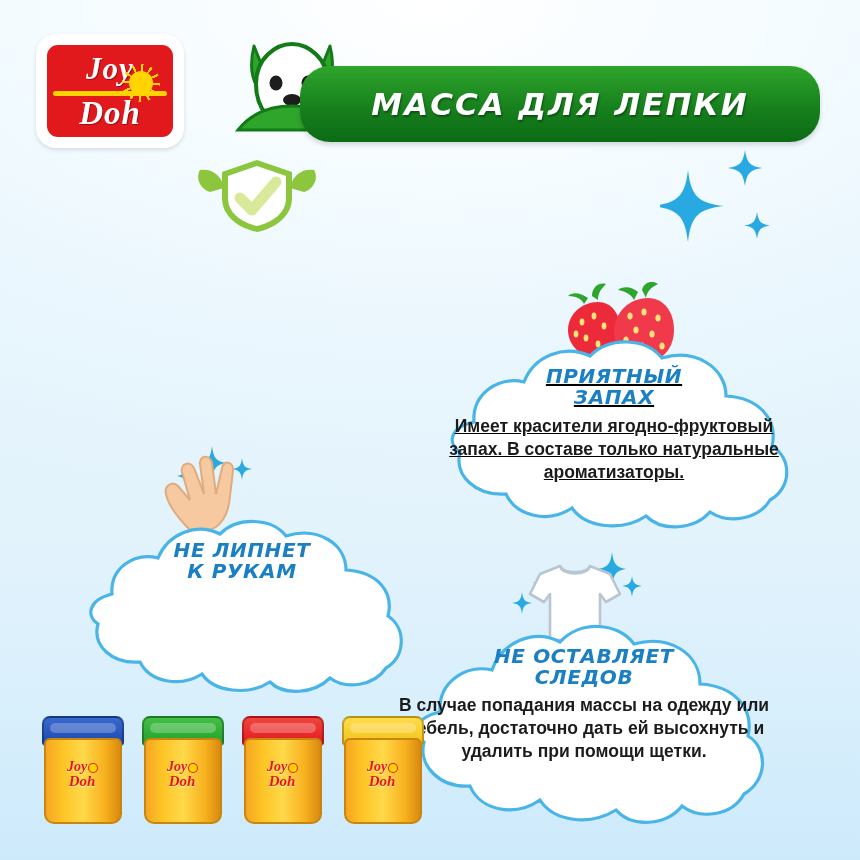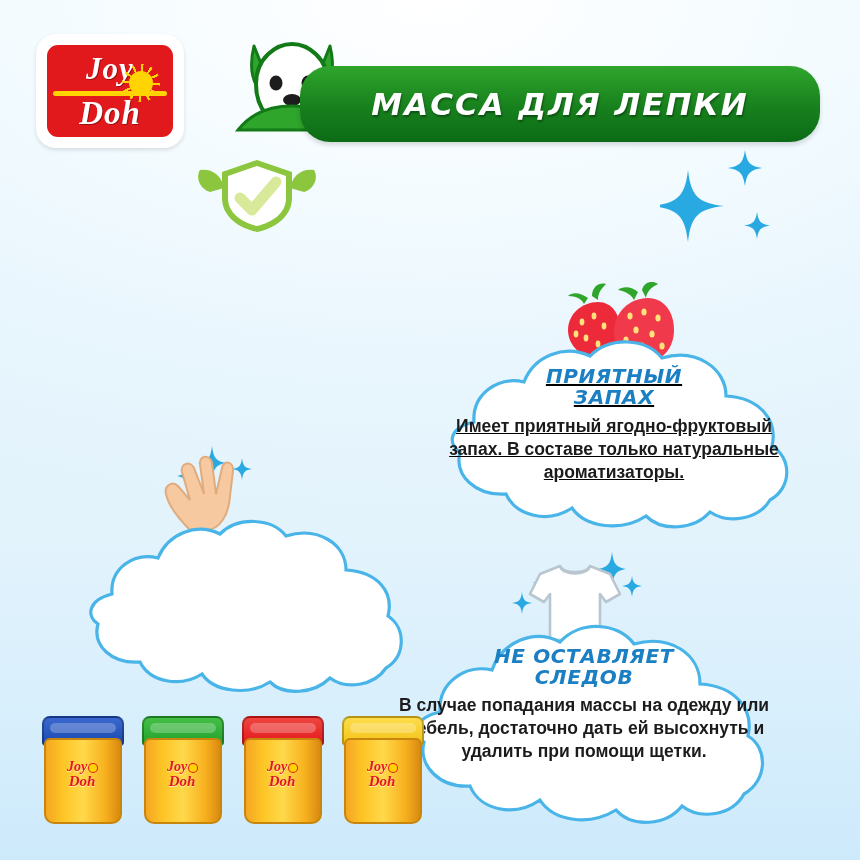--- a/index.html
+++ b/index.html
@@ -245,21 +245,21 @@
       <path d="M60 86 C58 58 84 40 110 46 C120 20 150 8 176 20 C196 0 232 2 248 22 C282 12 312 32 312 60
                C346 62 364 84 358 110 C378 122 378 152 356 164 C344 184 314 188 296 176
                C280 194 248 196 232 180 C208 196 172 192 158 172 C134 188 102 180 92 158
                C62 160 40 140 46 116 C34 108 34 92 60 86 Z" fill="#ffffff" stroke="#49b4e8" stroke-width="3.2"></path>
     </svg>
     <div class="content">
       <div class="c-title">
         <span>ПРИЯТНЫЙ</span><br>
         <span>ЗАПАХ</span>
       </div>
-      <div class="c-text">Имеет приятный ягодно-фруктовый запах. В составе только натуральные ароматизаторы.</div>
+      <div class="c-text">Имеет красители ягодно-фруктовый запах. В составе только натуральные ароматизаторы.</div>
     </div>
   </div>
 
   <div class="icon-above" style="left:150px;top:446px;">
     <svg width="130" height="86" viewBox="0 0 130 86">
       <g fill="#29a9e1">
         <path d="M62 0 C63.5 12 66 15 76 17 C66 19 63.5 22 62 34 C60.5 22 58 19 48 17 C58 15 60.5 12 62 0 Z"></path>
         <path d="M92 12 C93 20 95 22 102 23 C95 24 93 26 92 34 C91 26 89 24 82 23 C89 22 91 20 92 12 Z"></path>
         <path d="M36 20 C37 27 39 29 45 30 C39 31 37 33 36 40 C35 33 33 31 27 30 C33 29 35 27 36 20 Z"></path>
       </g>
@@ -268,20 +268,24 @@
     </svg>
   </div>
   <div class="cloud" id="cloud3">
     <svg width="372" height="190" viewBox="0 0 372 190">
       <path d="M56 82 C54 56 78 40 102 46 C112 22 140 10 164 22 C182 4 216 6 230 24 C262 14 290 32 290 58
                C322 60 338 80 332 104 C350 116 350 144 330 156 C318 174 290 178 274 166
                C258 182 228 184 214 170 C192 184 158 180 146 162 C124 176 94 170 84 150
                C56 152 36 134 42 112 C30 104 32 88 56 82 Z" fill="#ffffff" stroke="#49b4e8" stroke-width="3.2"></path>
     </svg>
     <div class="content">
+      <div class="c-title">
+        <span>НЕ ЛИПНЕТ</span><br>
+        <span>К РУКАМ</span>
+      </div>
     </div>
   </div>
 
   <div class="icon-above" style="left:500px;top:548px;">
     <svg width="150" height="100" viewBox="0 0 150 100">
       <g fill="#29a9e1">
         <path d="M112 4 C113.5 16 116 19 126 21 C116 23 113.5 26 112 38 C110.5 26 108 23 98 21 C108 19 110.5 16 112 4 Z"></path>
         <path d="M132 28 C133 35 135 37 142 38 C135 39 133 41 132 49 C131 41 129 39 122 38 C129 37 131 35 132 28 Z"></path>
         <path d="M22 44 C23 52 25 54 32 55 C25 56 23 58 22 66 C21 58 19 56 12 55 C19 54 21 52 22 44 Z"></path>
         <path d="M40 26 C40.8 32 42 33.5 47 34.5 C42 35.5 40.8 37 40 43 C39.2 37 38 35.5 33 34.5 C38 33.5 39.2 32 40 26 Z"></path>

